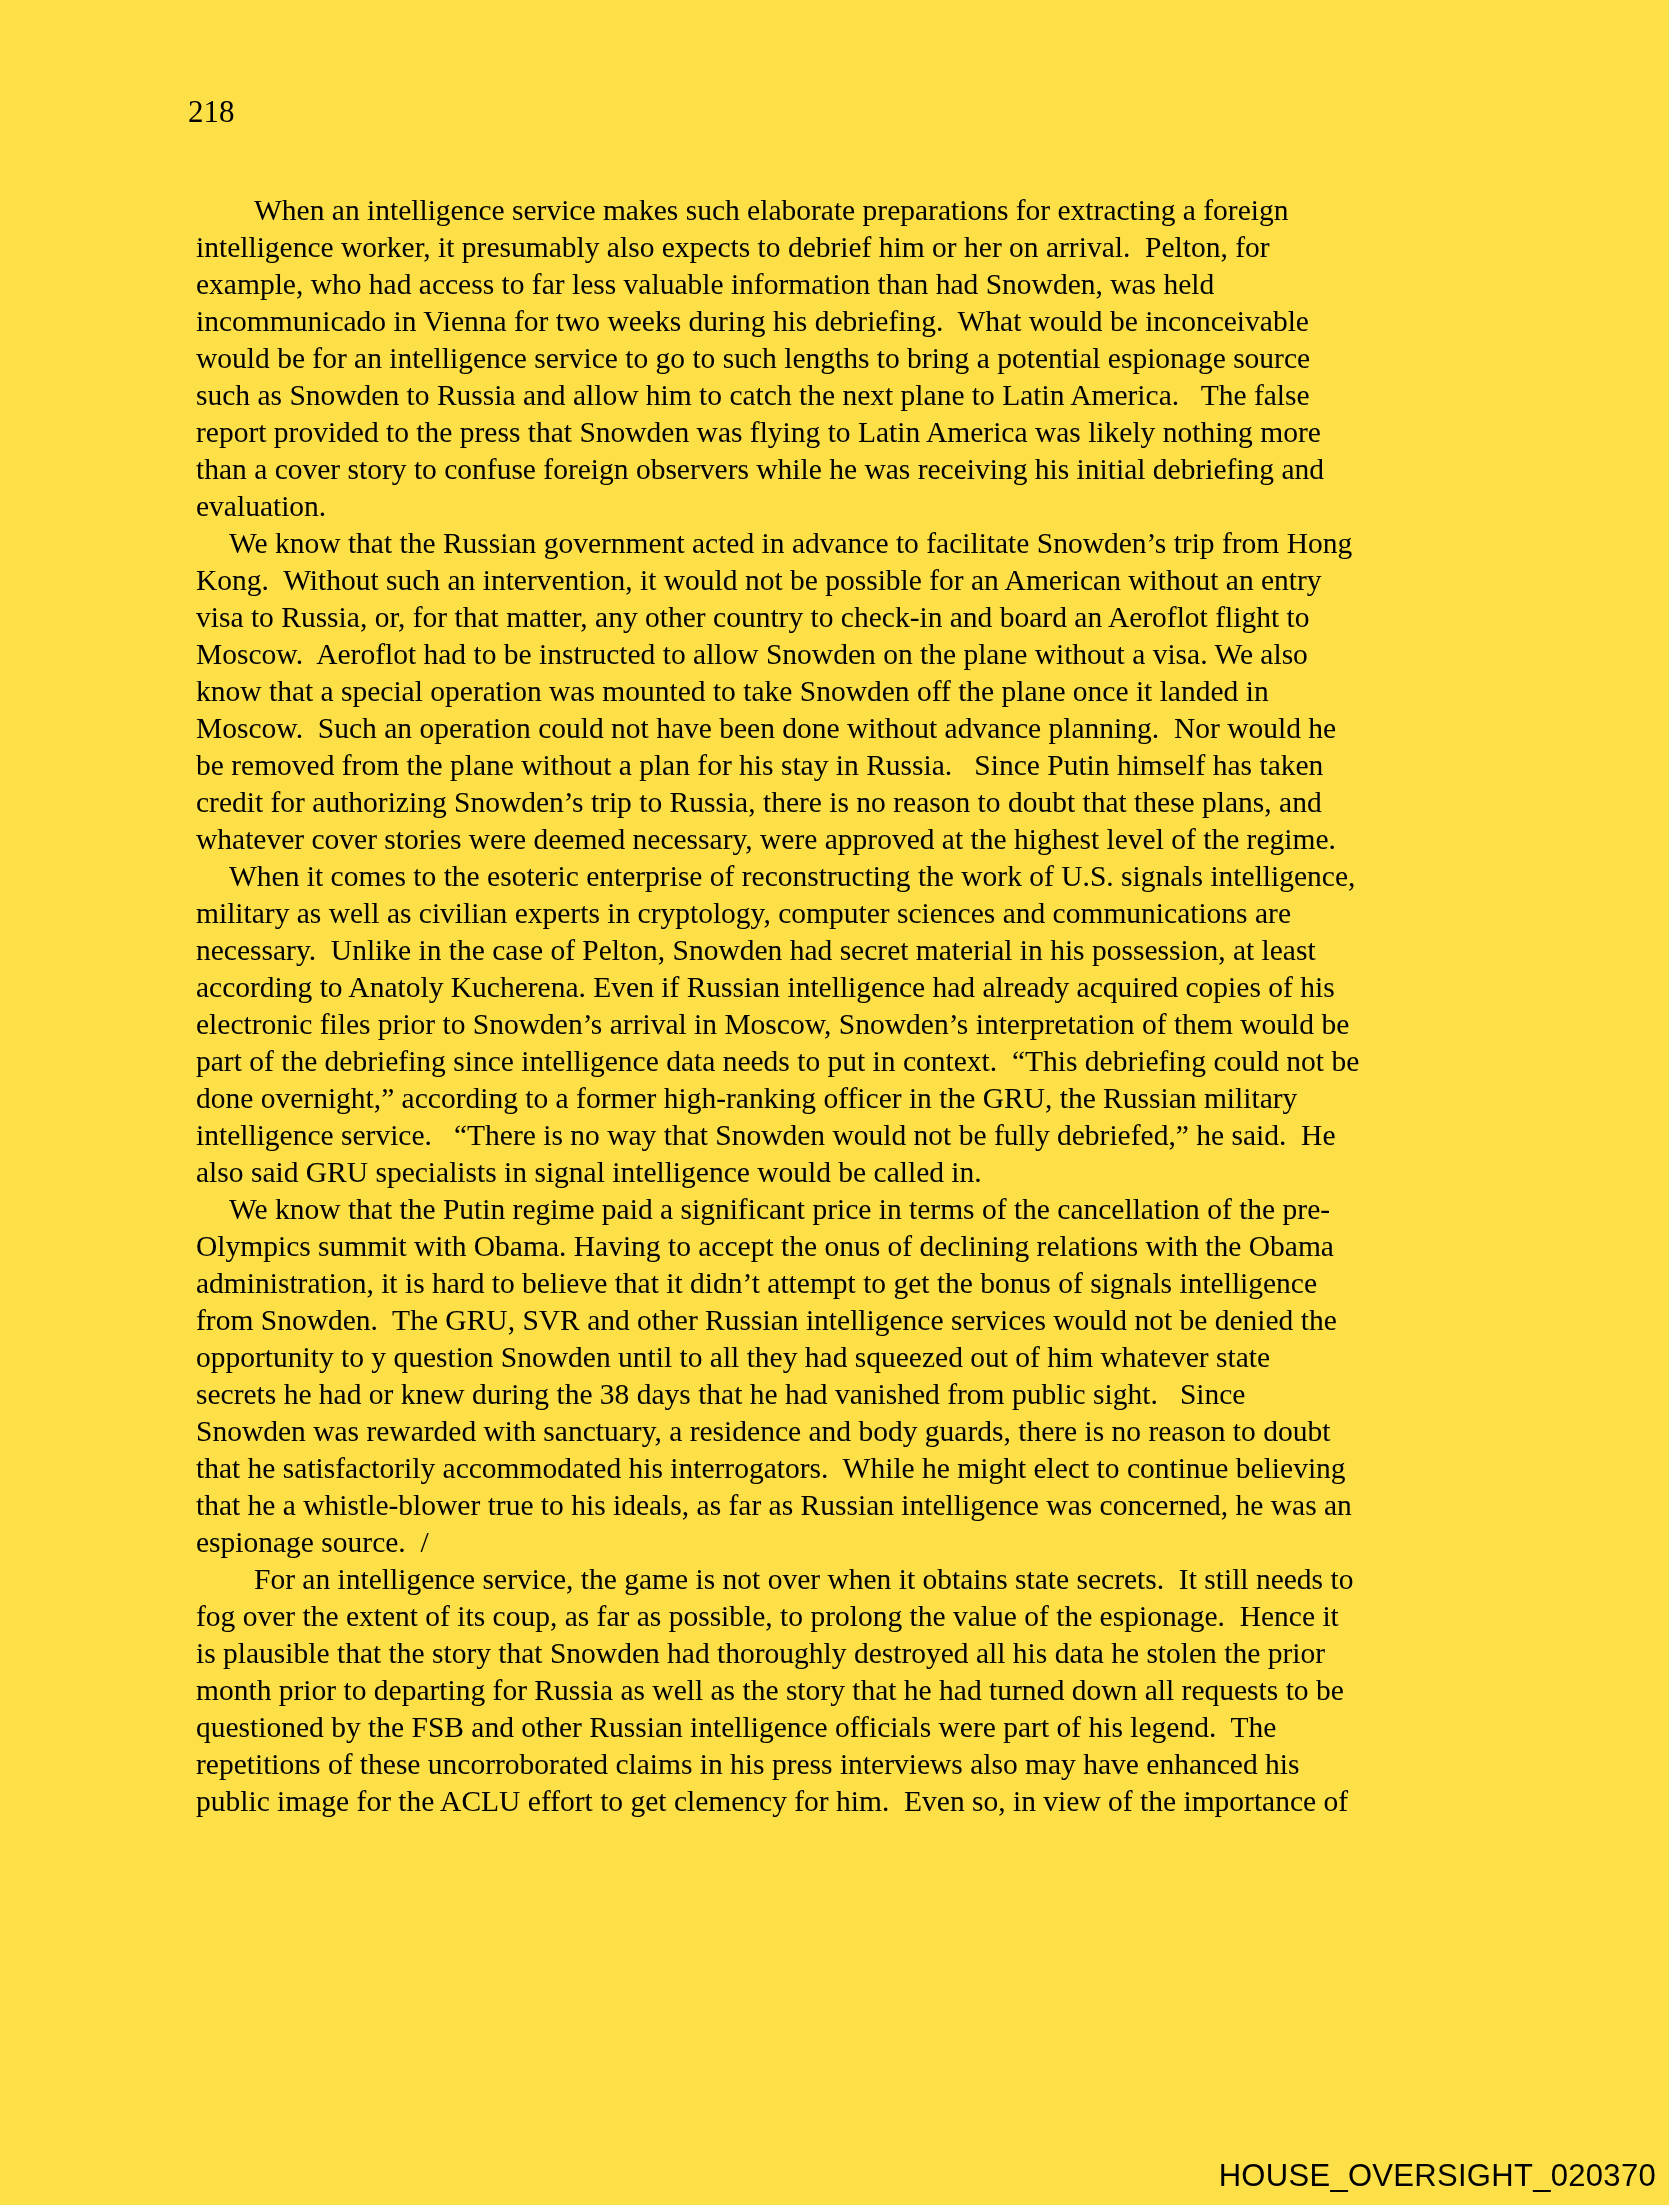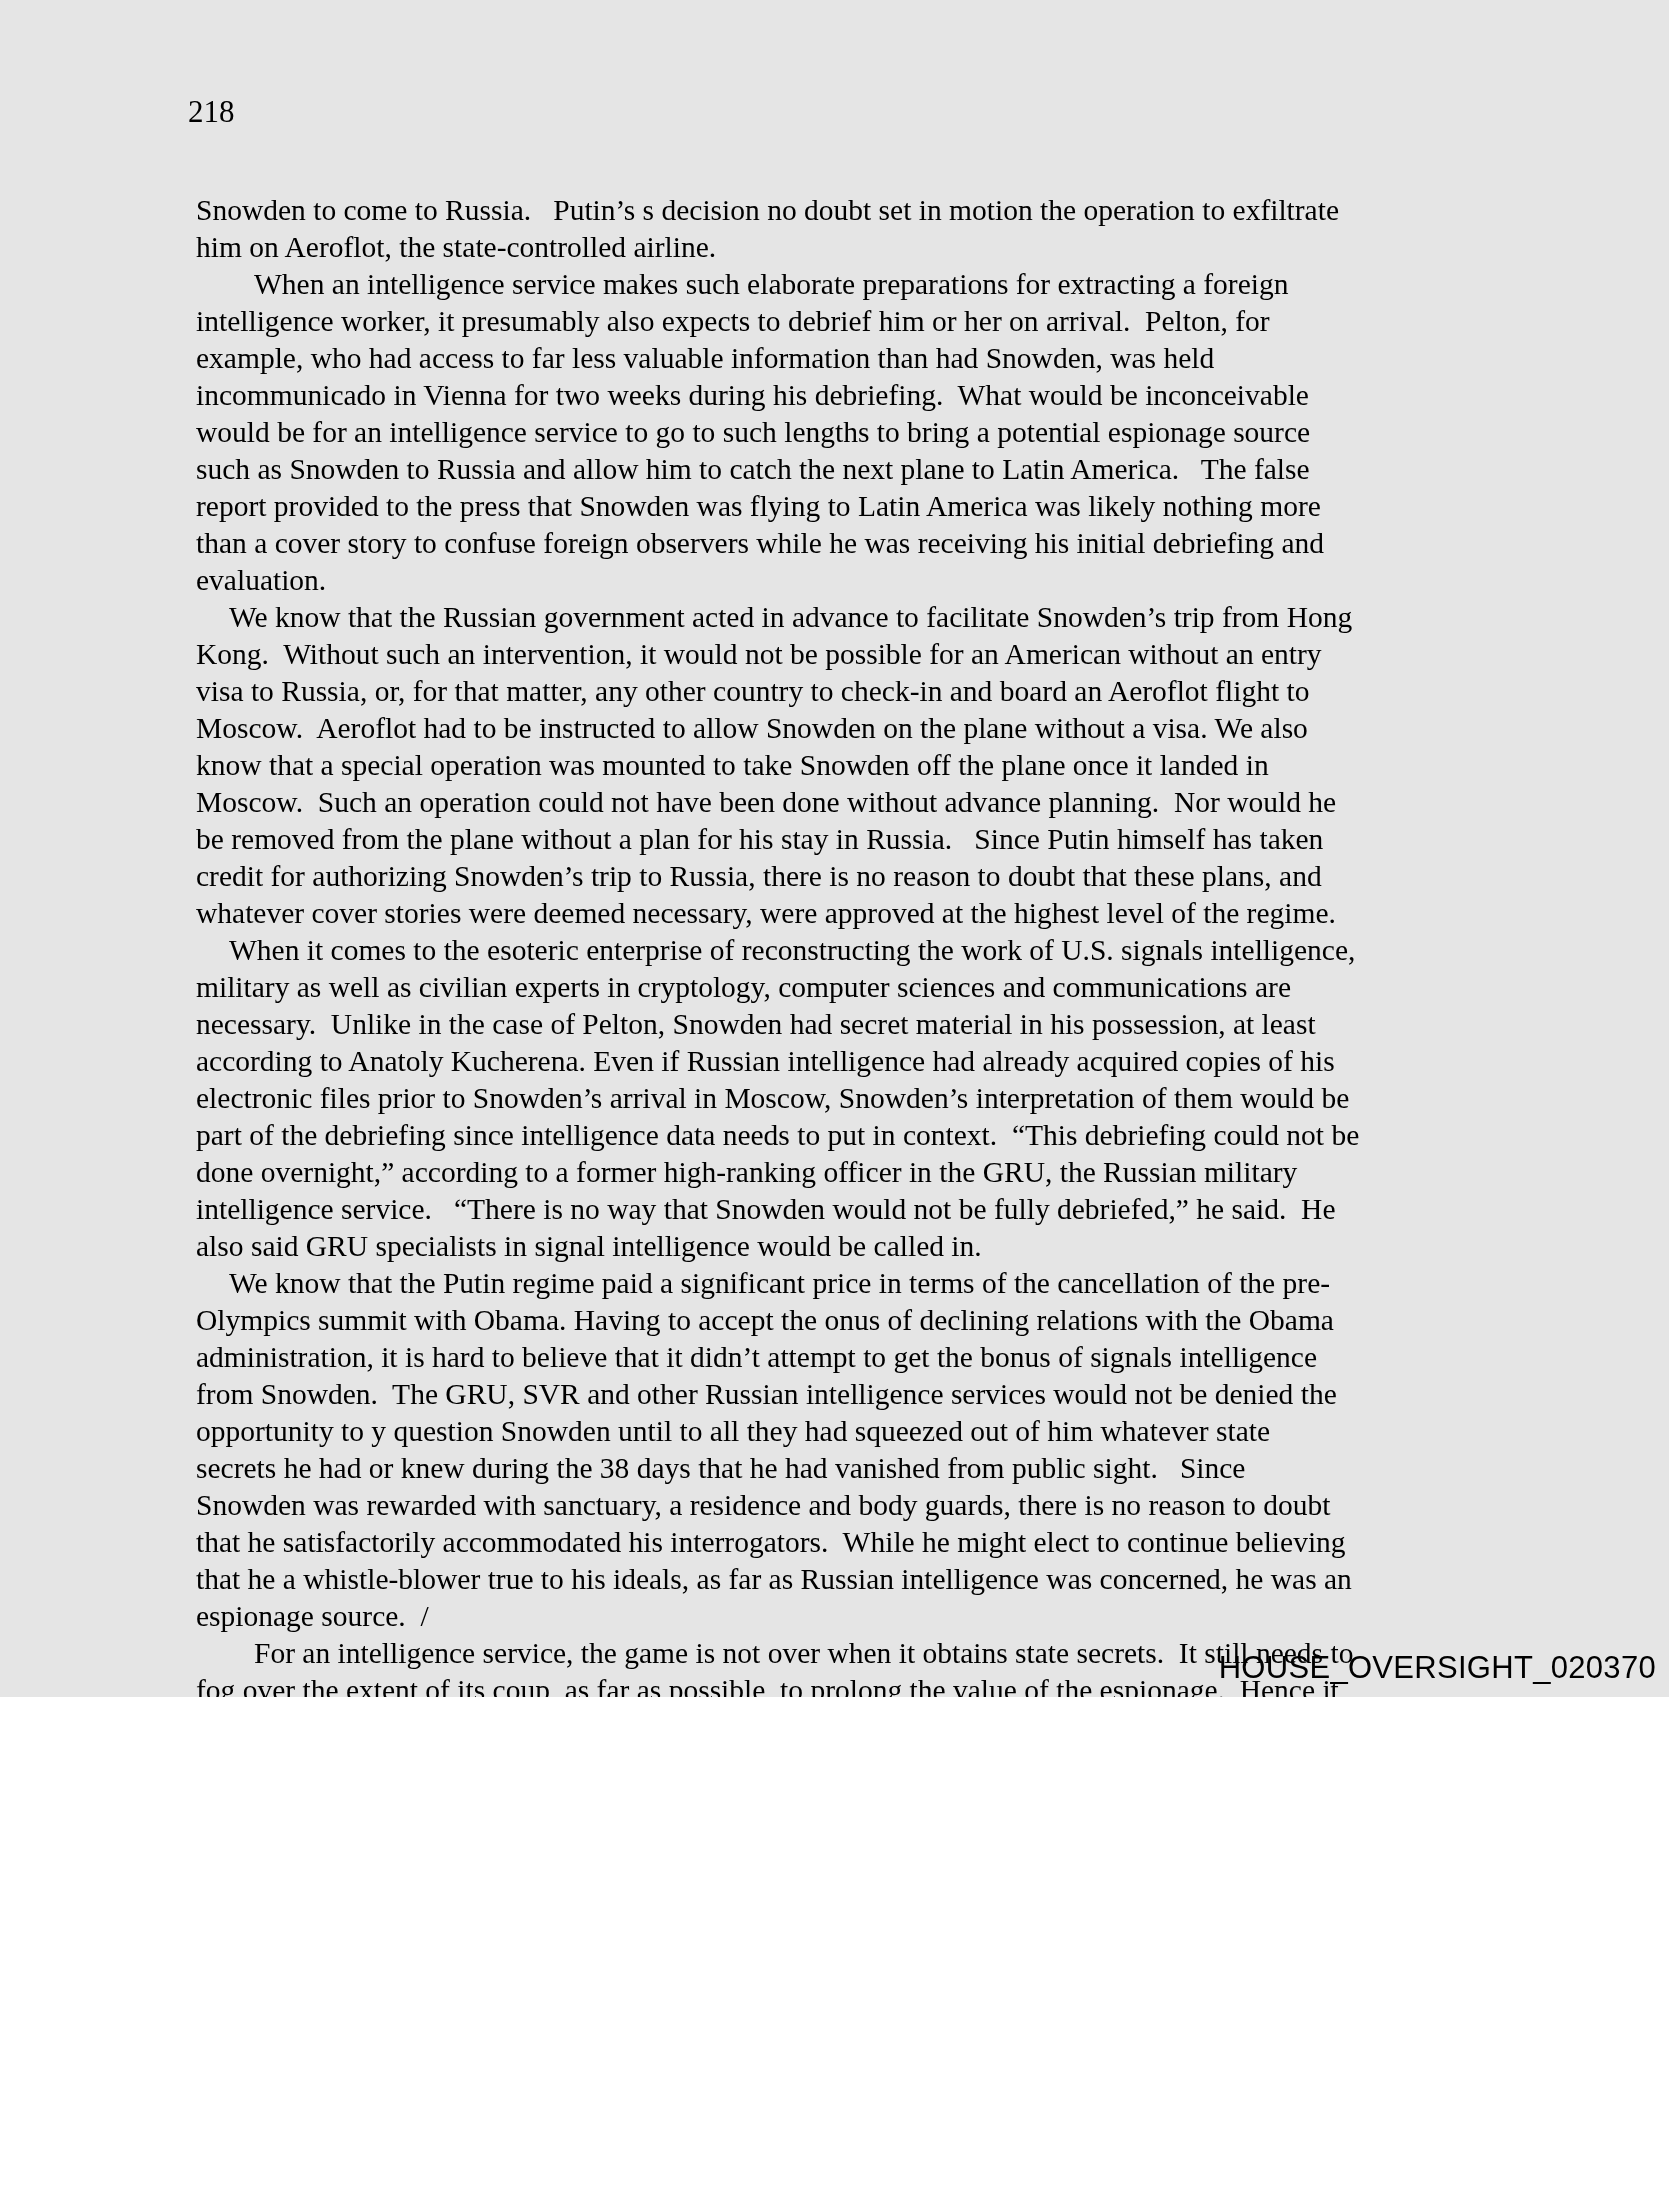--- a/index.html
+++ b/index.html
@@ -3,22 +3,22 @@
 <meta charset="utf-8">
 <style>
   html, body {
     margin: 0;
     padding: 0;
     background: #ffffff;
   }
   .page {
     position: relative;
     width: 1669px;
-    height: 1697px;
-    background: #e5e5e5;
+    height: 2205px;
+    background: #fde047;
     color: #000000;
     font-family: "Liberation Serif", serif;
     overflow: hidden;
   }
   .page-number {
     position: absolute;
     left: 188px;
     top: 96px;
     font-size: 31px;
     line-height: 1;
@@ -51,22 +51,20 @@
   }
 </style>
 </head>
 <body>
 
 <div class="page">
 
   <div class="page-number">218</div>
 
   <div class="text-block">
-    <p class="para indent-none">Snowden to come to Russia.   Putin’s s decision no doubt set in motion the operation to exfiltrate
-him on Aeroflot, the state-controlled airline.</p>
     <p class="para indent-lg">When an intelligence service makes such elaborate preparations for extracting a foreign
 intelligence worker, it presumably also expects to debrief him or her on arrival.  Pelton, for
 example, who had access to far less valuable information than had Snowden, was held
 incommunicado in Vienna for two weeks during his debriefing.  What would be inconceivable
 would be for an intelligence service to go to such lengths to bring a potential espionage source
 such as Snowden to Russia and allow him to catch the next plane to Latin America.   The false
 report provided to the press that Snowden was flying to Latin America was likely nothing more
 than a cover story to confuse foreign observers while he was receiving his initial debriefing and
 evaluation.</p>
     <p class="para indent-sm">We know that the Russian government acted in advance to facilitate Snowden’s trip from Hong

